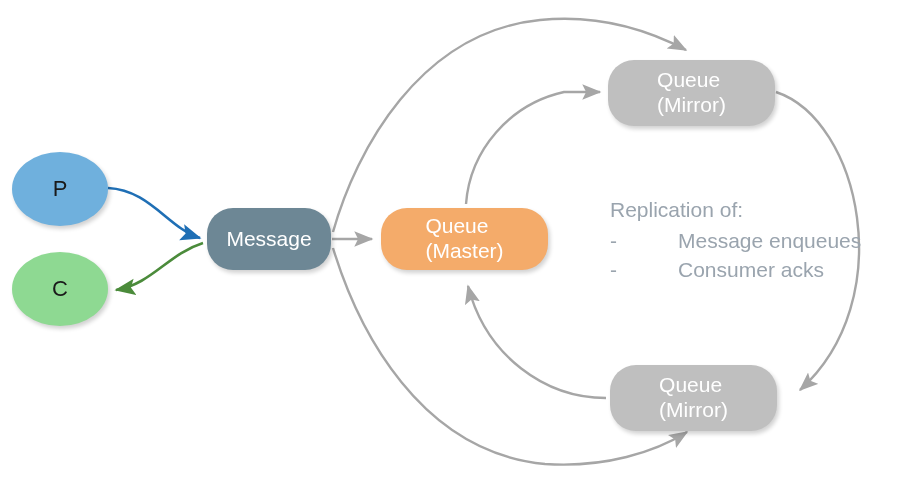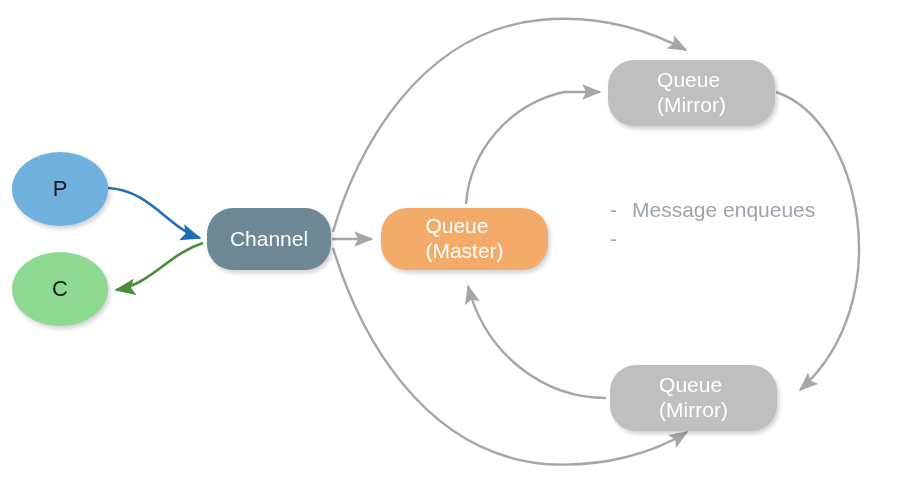--- a/index.html
+++ b/index.html
@@ -60,21 +60,21 @@
   .note-list li {
     display: block;
     padding-left: 22px;
     position: relative;
   }
   .note-dash {
     position: absolute;
     left: 0;
     top: 0;
   }
-  .note-item-text { display: inline; }
+  .note-item-text { display: inline; margin-left: 46px; }
 </style>
 </head>
 <body>
 
 <div id="canvas">
 
   <svg id="edges" viewBox="0 0 923 477">
     <defs>
       <marker id="ah-gray" markerWidth="9" markerHeight="9" refX="7.4" refY="3.2" orient="auto" markerUnits="strokeWidth">
         <path d="M0,0 L8,3.2 L0,6.4 L1.6,3.2 z" fill="#a6a6a6"></path>
@@ -106,43 +106,45 @@
 
   <div class="node node-ellipse" style="left:12px; top:152px; width:96px; height:74px; background:#6fb0dd;">
     <span>P</span>
   </div>
 
   <div class="node node-ellipse" style="left:12px; top:252px; width:96px; height:74px; background:#8ed992;">
     <span>C</span>
   </div>
 
   <div class="node node-round" style="left:207px; top:208px; width:124px; height:62px; background:#6d8795;">
-    <span>Channel</span>
+    <span>Message</span>
   </div>
 
   <div class="node node-round" style="left:381px; top:208px; width:167px; height:62px; background:#f4ab6a; white-space:pre-line;">
     <span>Queue
 (Master)</span>
   </div>
 
   <div class="node node-round" style="left:608px; top:60px; width:167px; height:66px; background:#bfbfbf; white-space:pre-line;">
     <span>Queue
 (Mirror)</span>
   </div>
 
   <div class="node node-round" style="left:610px; top:365px; width:167px; height:66px; background:#bfbfbf; white-space:pre-line;">
     <span>Queue
 (Mirror)</span>
   </div>
 
   <div class="note" style="left:610px; top:196px;">
+    <div class="note-title">Replication of:</div>
     <ul class="note-list">
       <li>
         <span class="note-dash">-</span>
         <span class="note-item-text">Message enqueues</span>
       </li>
       <li>
         <span class="note-dash">-</span>
+        <span class="note-item-text">Consumer acks</span>
       </li>
     </ul>
   </div>
 
 </div>
 
 </body></html>

